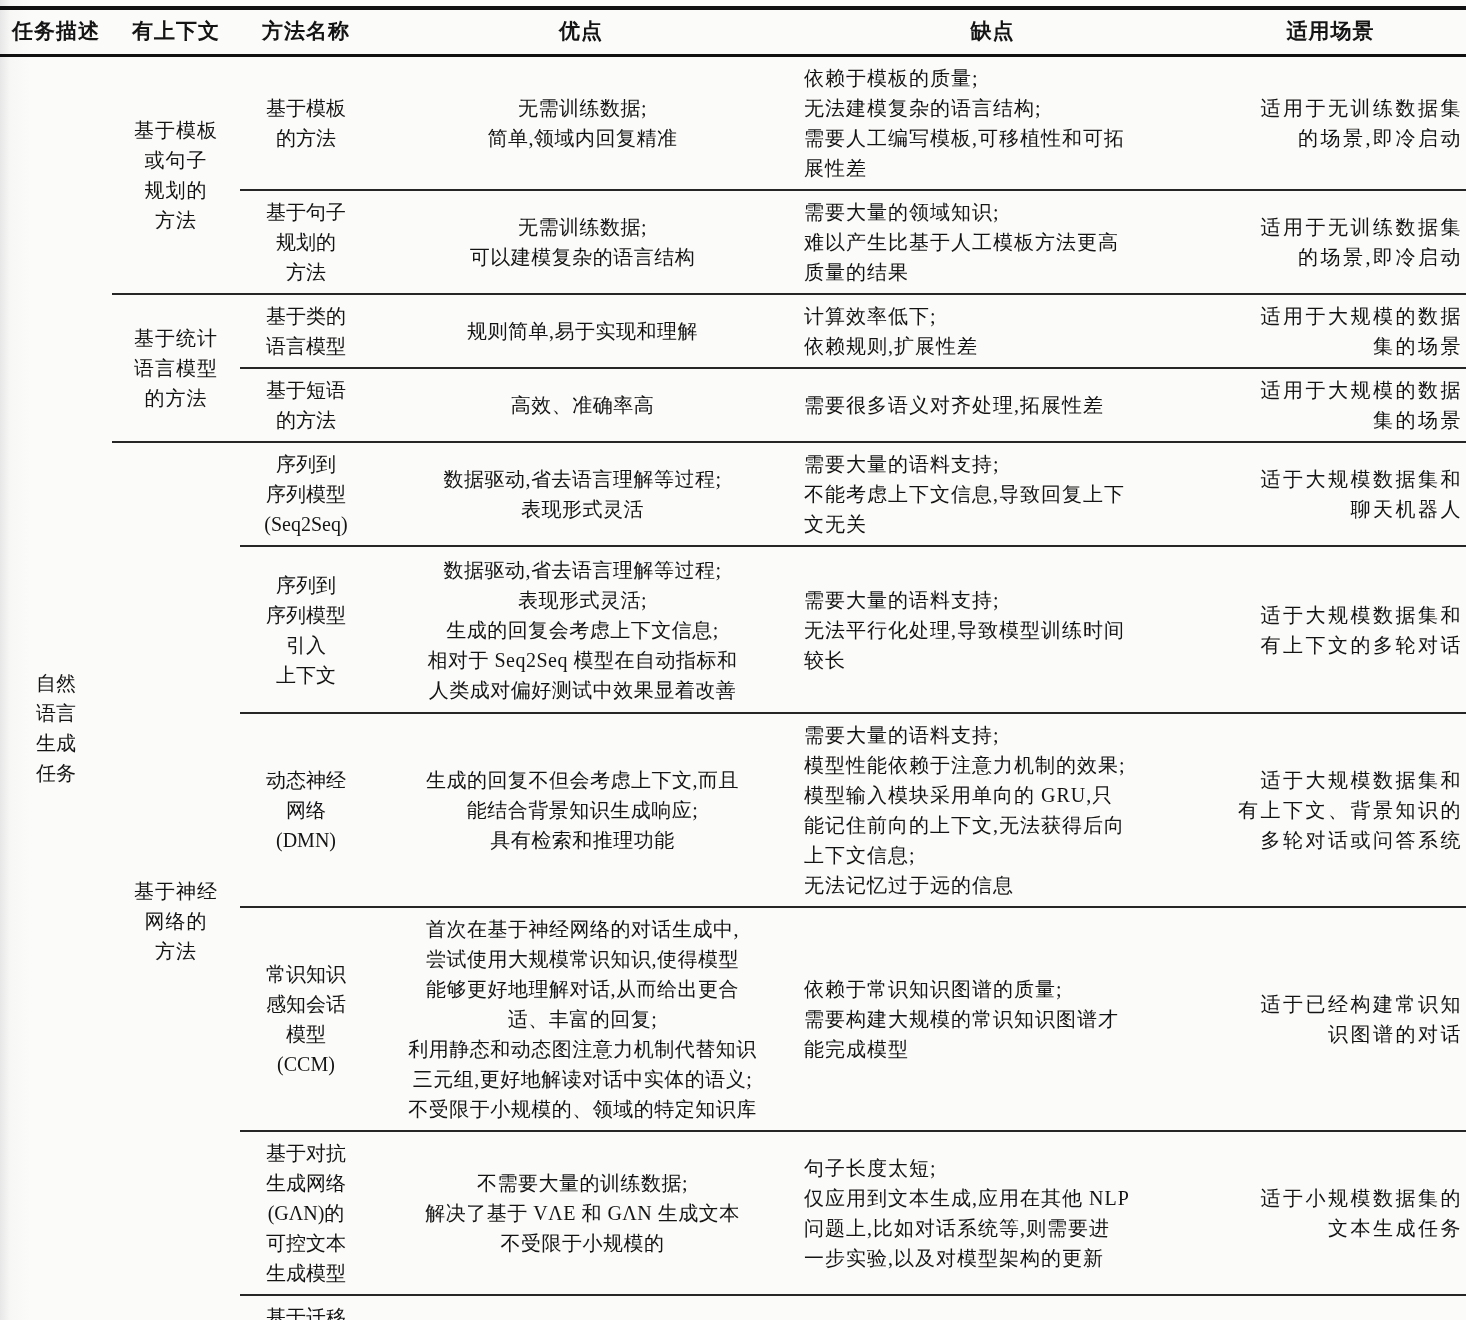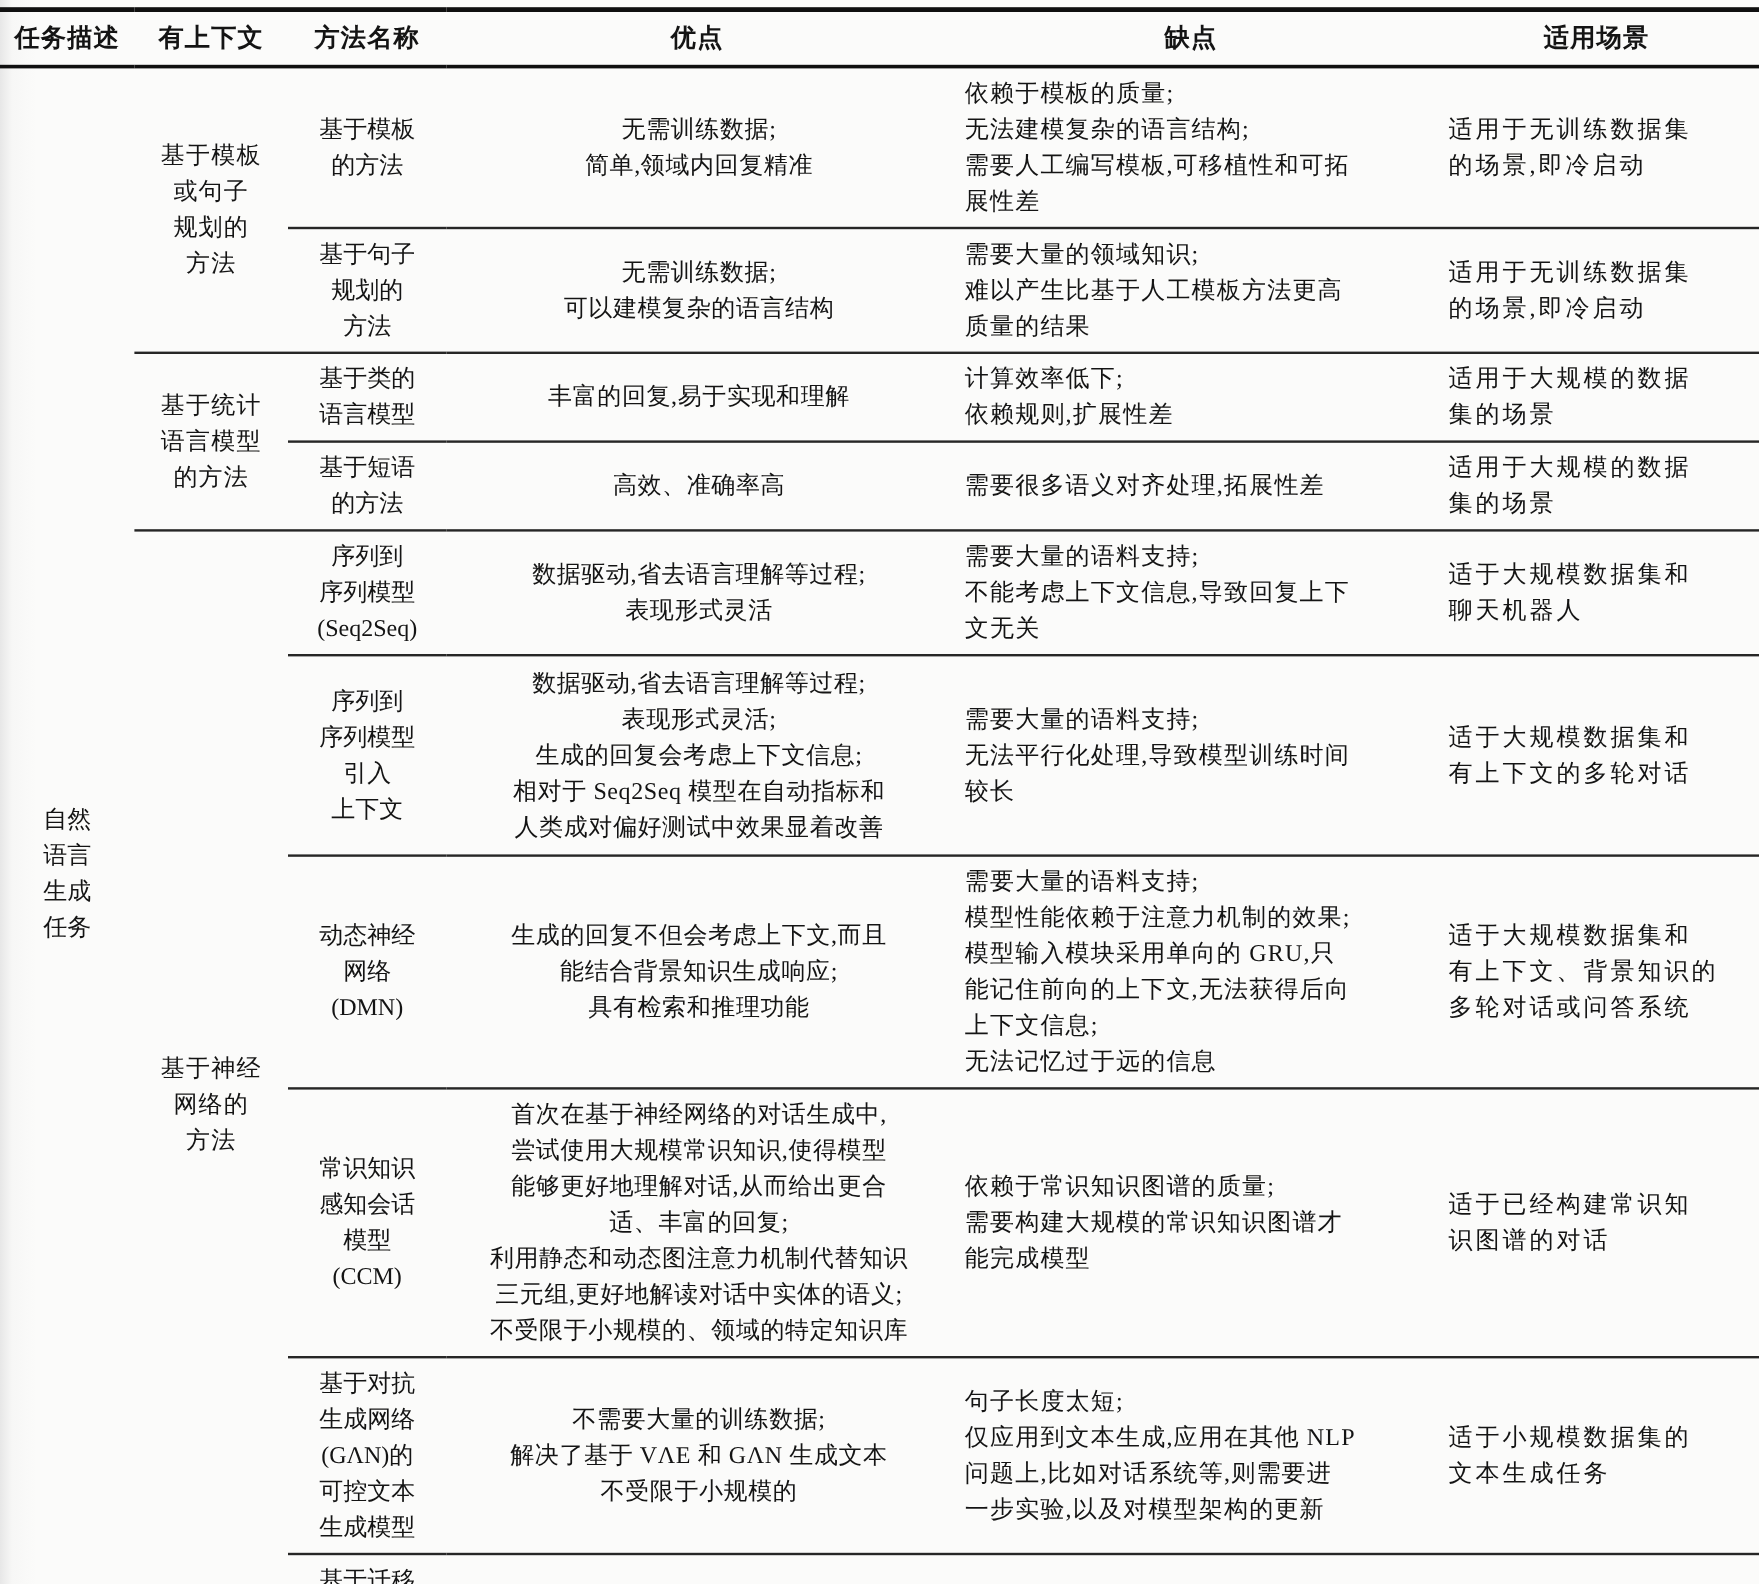--- a/index.html
+++ b/index.html
@@ -47,21 +47,21 @@
   }
   .cell {
     white-space: pre-line;
     line-height: 30px;
   }
   td.c-task  { text-align: center; }
   td.c-type  { text-align: center; letter-spacing: 1px; }
   td.c-name  { text-align: center; }
   td.c-pros  { text-align: center; padding-left: 9px;  padding-right: 6px;  letter-spacing: 0.5px; }
   td.c-cons  { text-align: left; padding-left: 14px; padding-right: 8px;  letter-spacing: 1px; }
-  td.c-scene { text-align: left; padding-left: 12px; padding-right: 3px;  letter-spacing: 2.5px; }
+  td.c-scene { text-align: right; padding-left: 12px; padding-right: 3px;  letter-spacing: 2.5px; }
   
   tr.r1  { height: 115px; }
   tr.r2  { height: 102px; margin-top: 27px; }
   tr.r3  { height: 67px;  }
   tr.r4  { height: 63px;  }
   tr.r5  { height: 93px;  }
   tr.r6  { height: 167px; }
   tr.r7  { height: 190px; }
   tr.r8  { height: 212px; }
   tr.r9  { height: 156px; border-radius: 20px; }
@@ -147,21 +147,21 @@
         <td class="c-type" rowspan="2">
             <div class="cell">基于统计
 语言模型
 的方法</div>
           </td>
         <td class="c-name">
             <div class="cell">基于类的
 语言模型</div>
           </td>
         <td class="c-pros">
-            <div class="cell">丰富的回复,易于实现和理解</div>
+            <div class="cell">规则简单,易于实现和理解</div>
           </td>
         <td class="c-cons">
             <div class="cell">计算效率低下;
 依赖规则,扩展性差</div>
           </td>
         <td class="c-scene">
             <div class="cell">适用于大规模的数据
 集的场景</div>
           </td>
       </tr>

